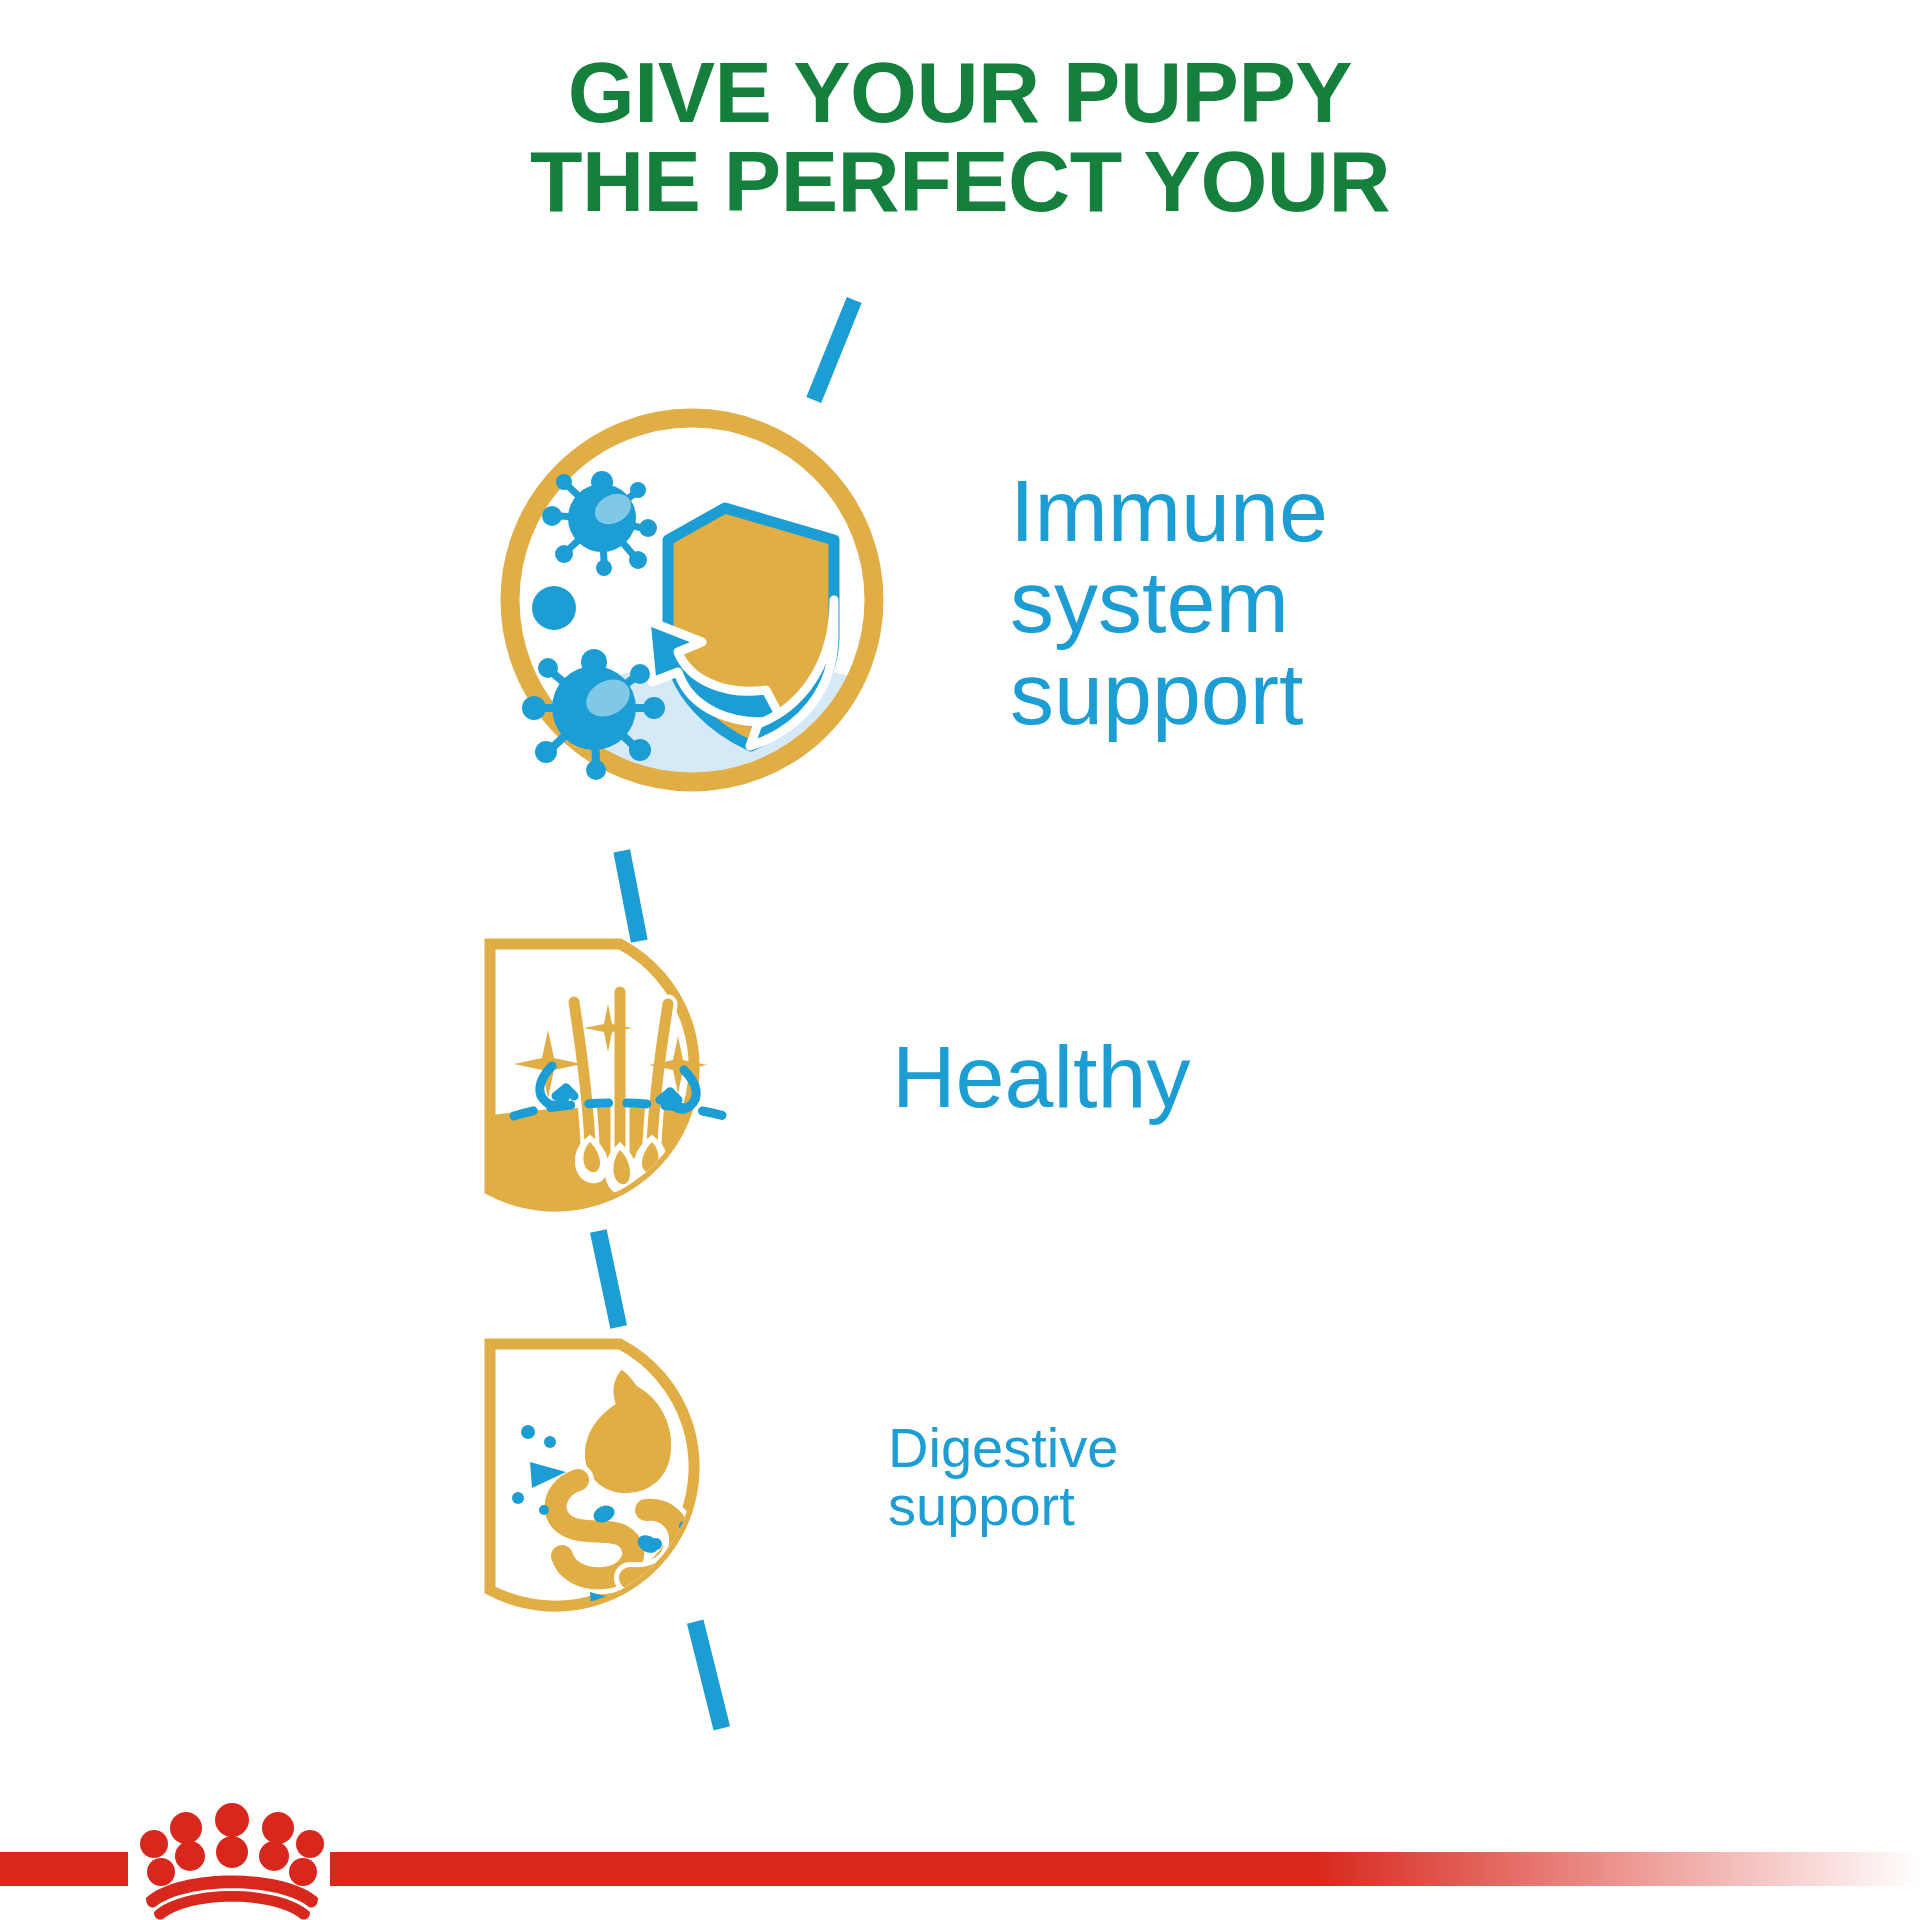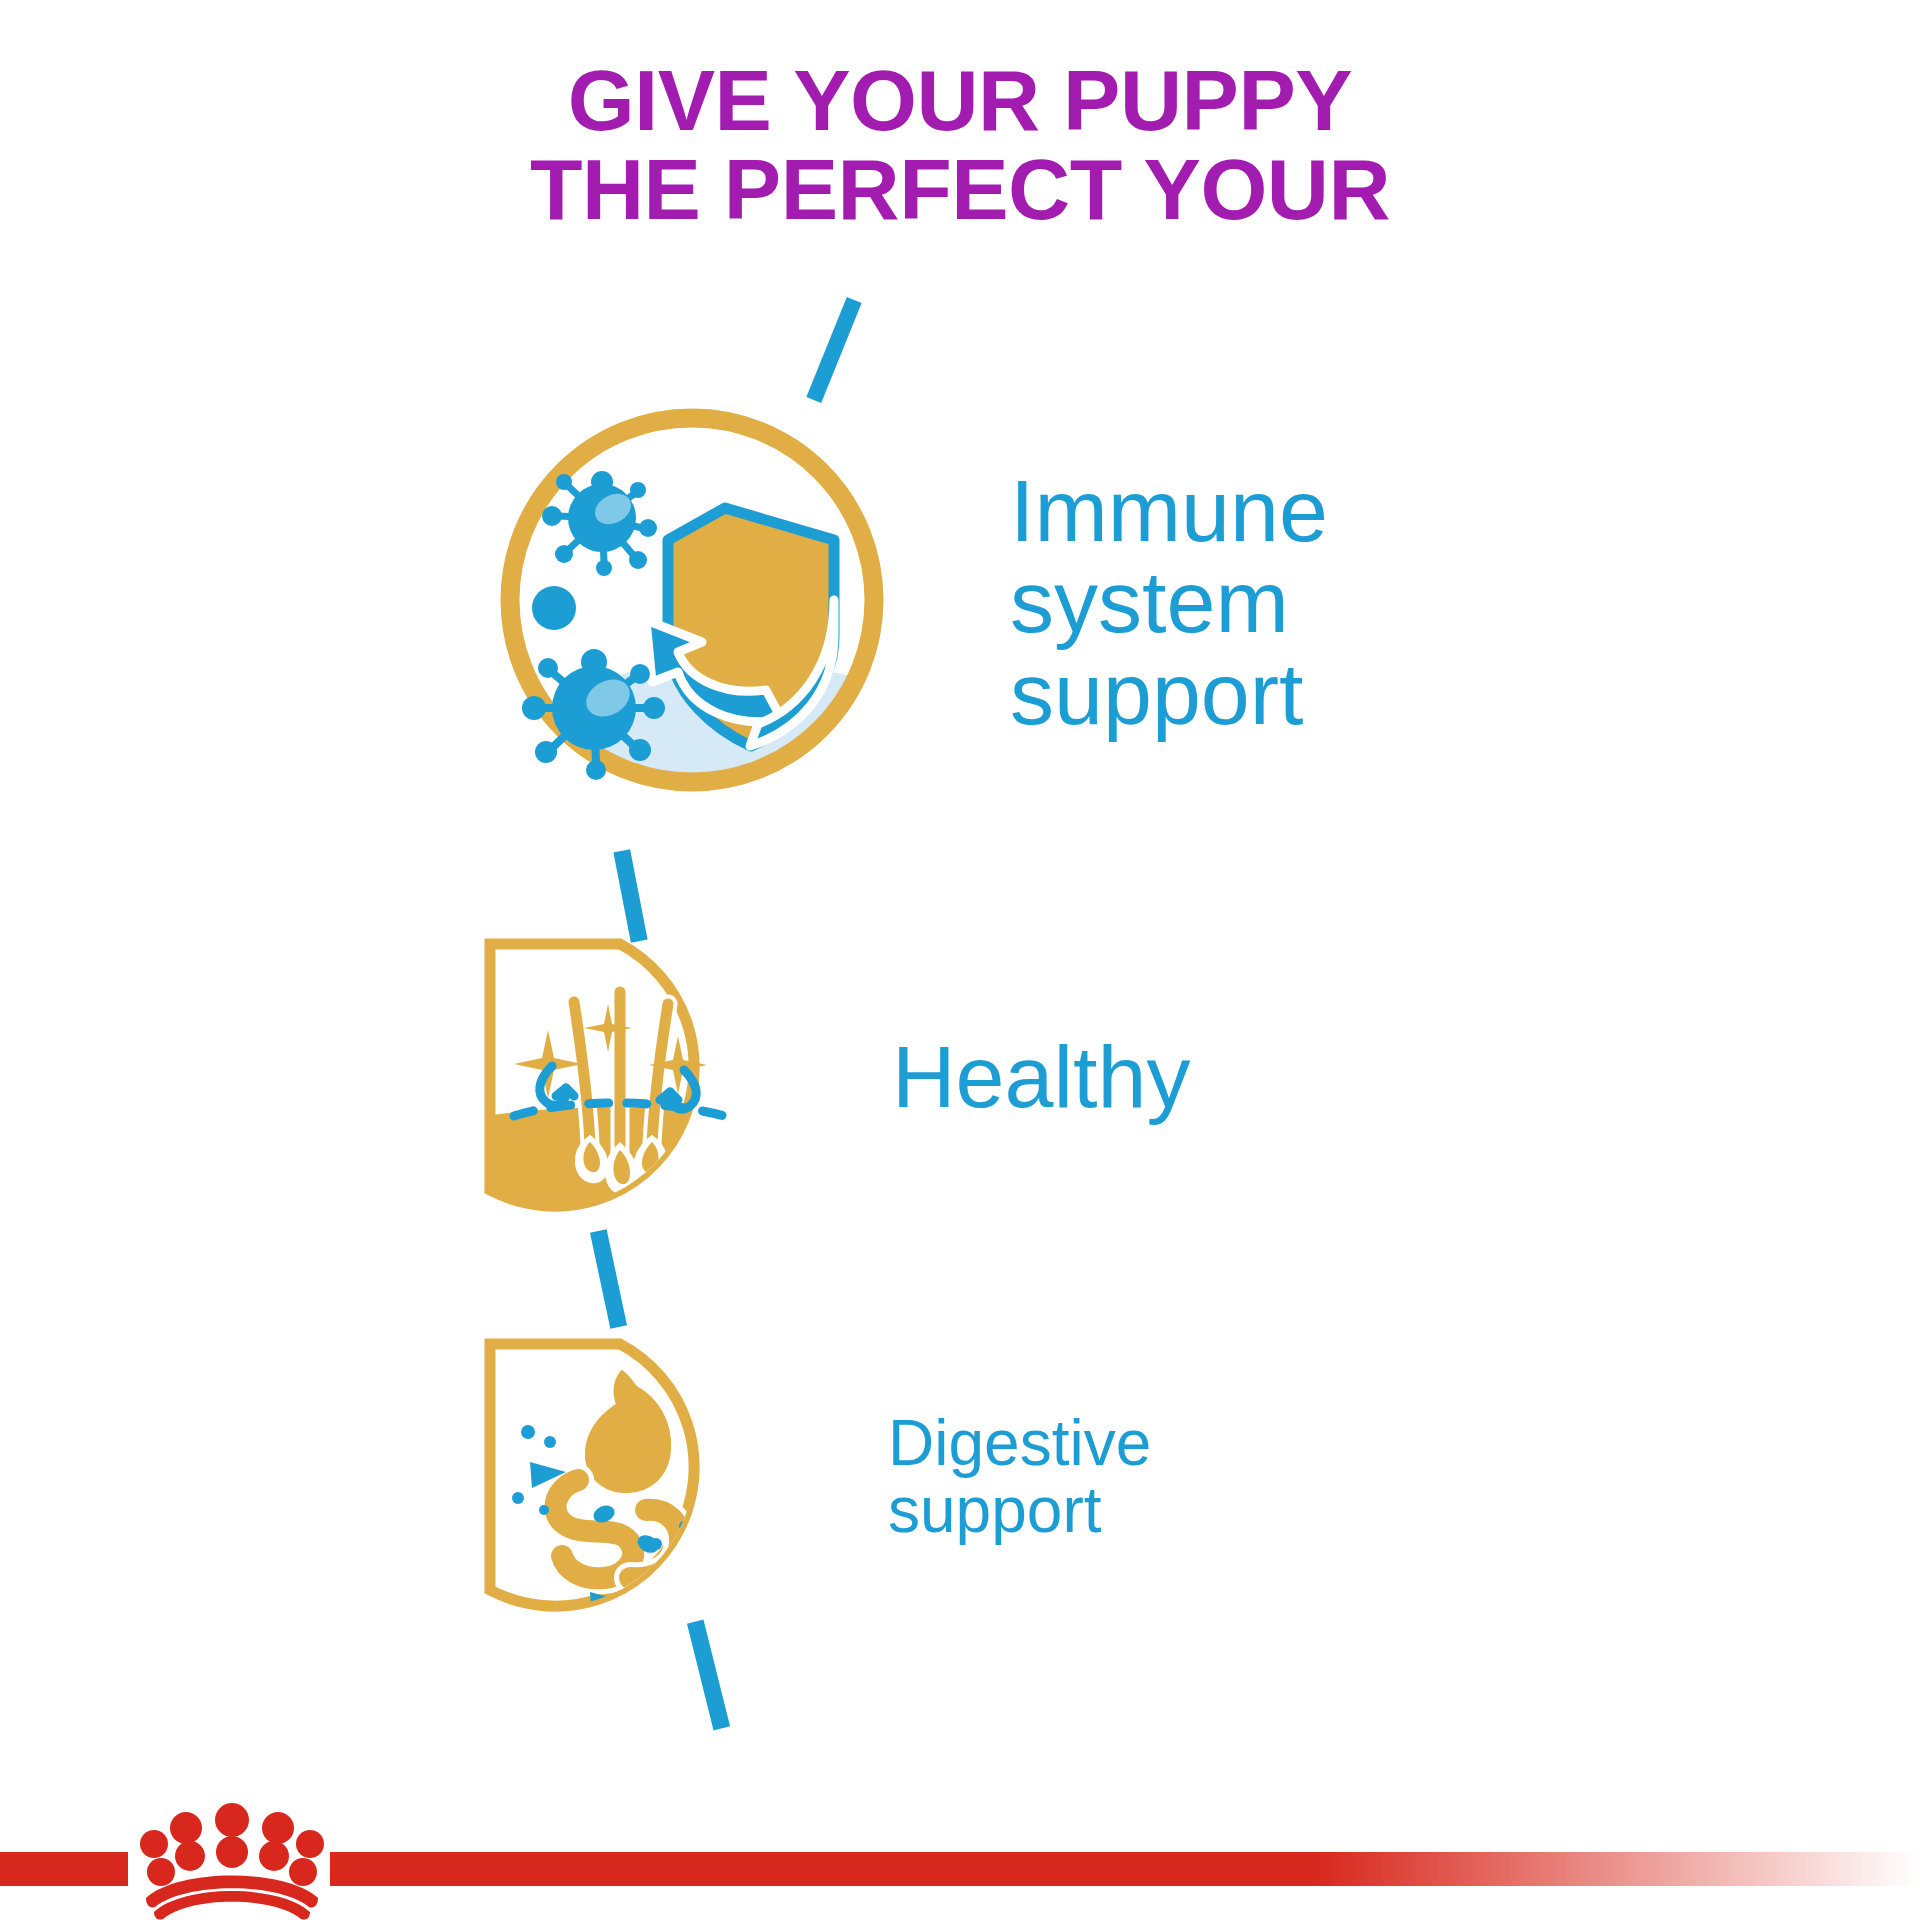--- a/index.html
+++ b/index.html
@@ -19,24 +19,24 @@
     width: 1920px;
     height: 1920px;
     background: #ffffff;
     overflow: hidden;
   }
 
   
   .headline {
     position: absolute;
     left: 0;
-    top: 56px;
+    top: 48px;
     width: 1920px;
     text-align: center;
-    color: #a21caf;
+    color: #15803d;
     font-family: "Liberation Sans", sans-serif;
     font-weight: bold;
     font-size: 86px;
     line-height: 1.04;
     letter-spacing: -0.5px;
   }
   .headline .hl-line { display: block; white-space: nowrap; }
 
   
   .feature-row {
@@ -56,21 +56,21 @@
     line-height: 1.04;
     white-space: nowrap;
   }
   .feature-label .lbl-line { display: block; }
 
   #row-1 { left: 482px; top: 390px; }
   #row-1 .feature-label { margin-left: 108px; font-size: 88px; }
   #row-2 { left: 470px; top: 930px; gap: 20px; }
   #row-2 .feature-label { margin-left: 102px; font-size: 88px; }
   #row-3 { left: 470px; top: 1330px; }
-  #row-3 .feature-label { margin-left: 118px; font-size: 64px; }
+  #row-3 .feature-label { margin-left: 118px; font-size: 56px; }
 
   
   .dash {
     position: absolute;
     background: #1C9DD3;
   }
   #dash-top   { left: 826px; top: 296px;  width: 16px; height: 108px; transform: rotate(22deg); }
   #dash-1     { left: 622px; top: 850px;  width: 17px; height: 92px;  transform: rotate(-11deg); }
   #dash-2     { left: 600px; top: 1230px; width: 17px; height: 98px;  transform: rotate(-12deg); }
   #dash-3     { left: 700px; top: 1620px; width: 17px; height: 110px; transform: rotate(-14deg); }

